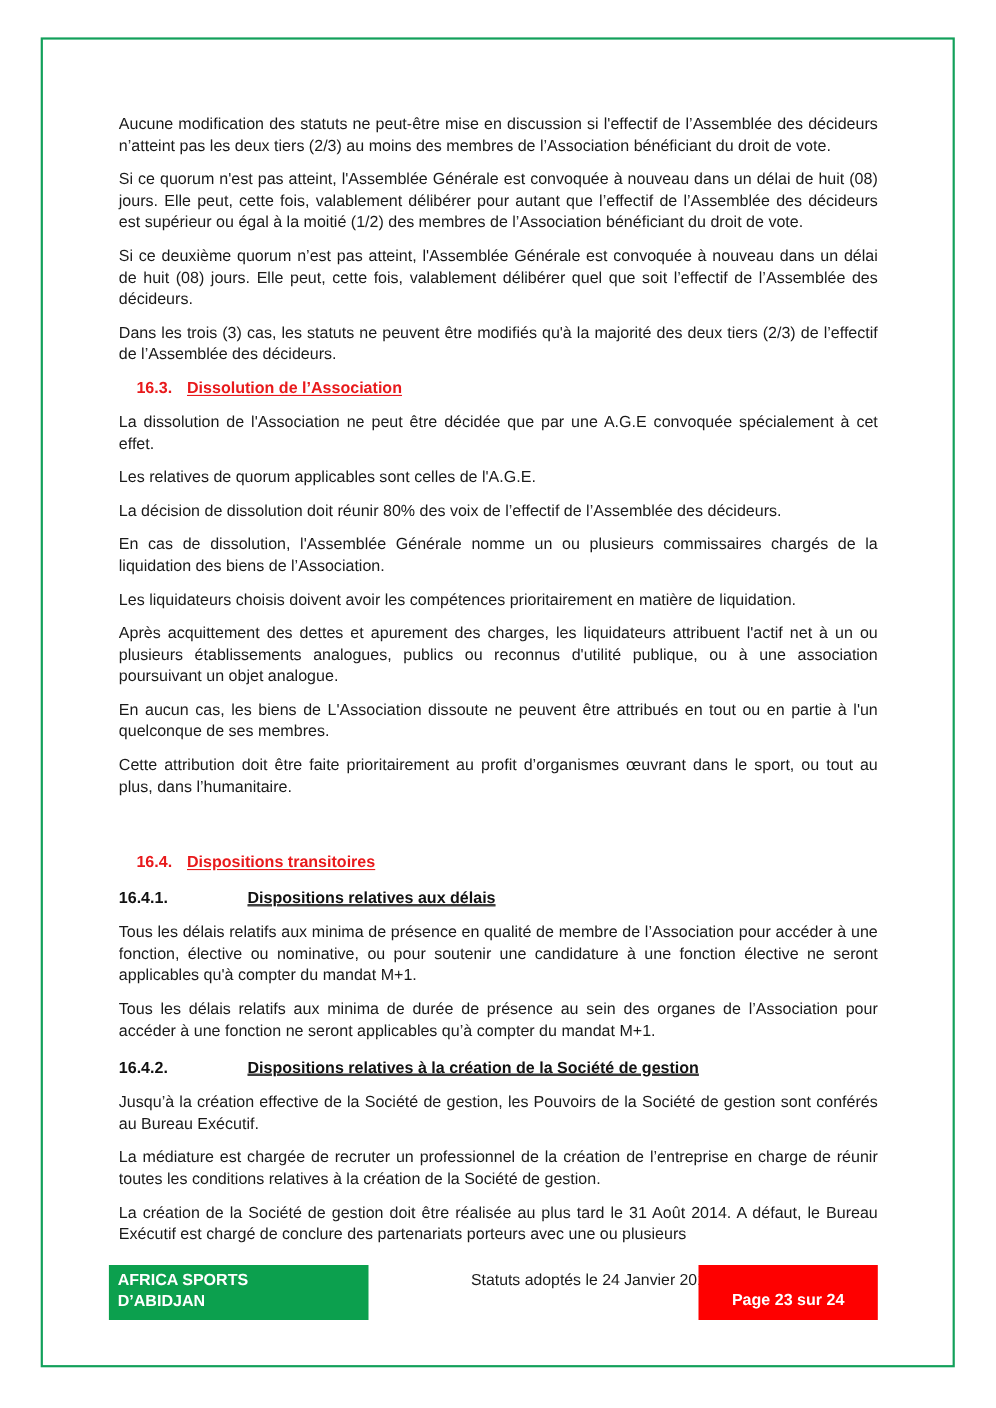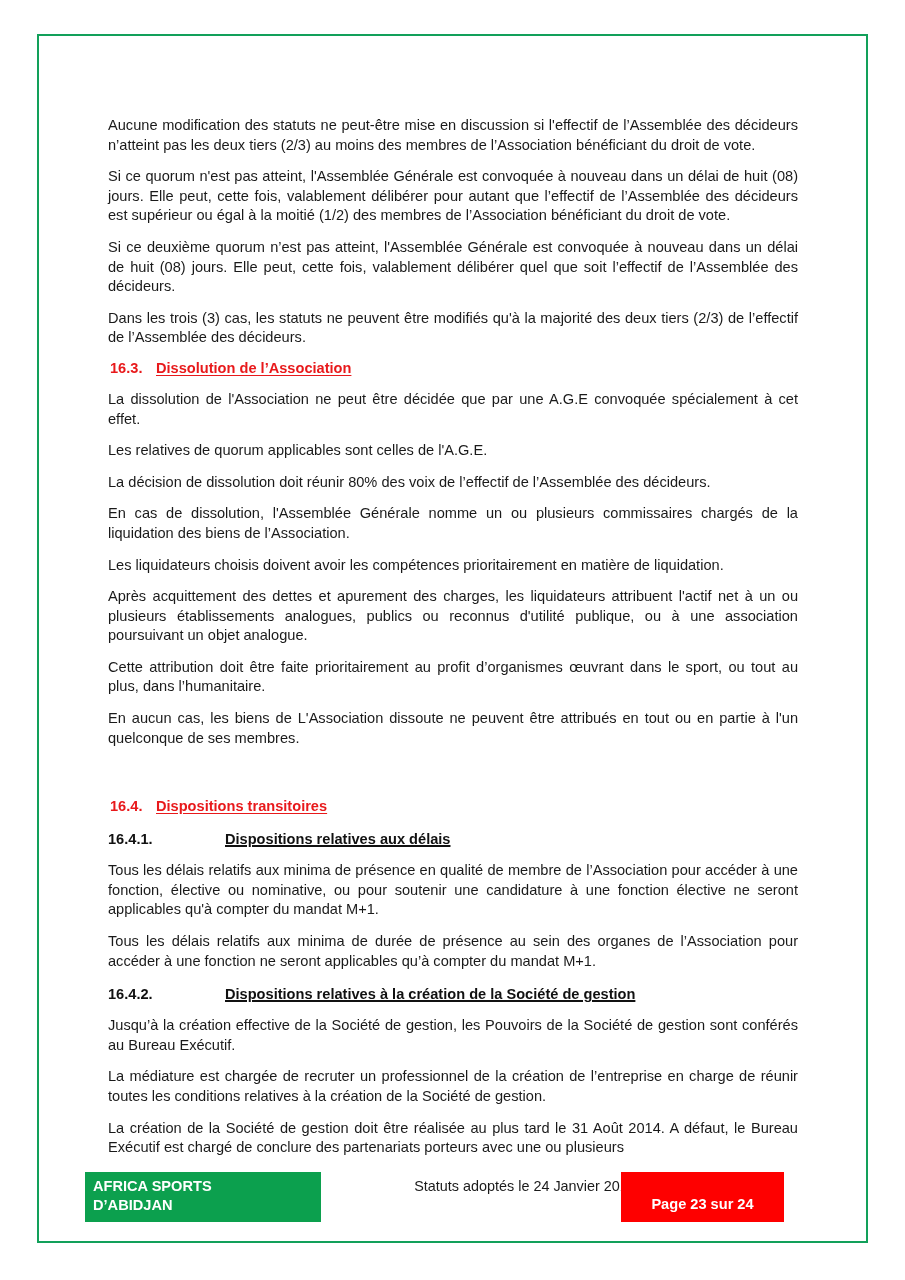--- a/index.html
+++ b/index.html
@@ -30,31 +30,31 @@
     border: 2px solid #12a05a;
     pointer-events: none;
   }
   #content {
     position: absolute;
     left: 108px;
     top: 104px;
     width: 690px;
   }
   p.para {
-    margin: 12px 0 11px 0;
+    margin: 0 0 11px 0;
     font-size: 14.6px;
     line-height: 19.6px;
     color: #1a1a1a;
     text-align: justify;
     text-justify: inter-word;
     hyphens: none;
   }
   
   .h2 {
-    margin: 9px 0 12px 2px;
+    margin: 9px 0 12px 16px;
     font-size: 14.6px;
     line-height: 19px;
     font-weight: bold;
     color: #e8191b;
     display: block;
   }
   .h2 .num {
     display: inline-block;
     width: 46px;
     text-decoration: none;
@@ -81,25 +81,24 @@
   .h3 .title {
     text-decoration: underline;
     text-underline-offset: 2px;
   }
   .block-gap {
     height: 29px;
   }
   
   #footer {
     position: absolute;
-    left: 85px;
+    left: 99px;
     top: 1150px;
     width: 699px;
     height: 50px;
-    margin-top: 22px;
   }
   #footer-org {
     position: absolute;
     left: 0px;
     top: 0px;
     width: 236px;
     height: 50px;
     background: #0ca04e;
     color: #ffffff;
     font-weight: bold;
@@ -160,22 +159,22 @@
     <div class="h2">
       <span class="num">16.3.</span><span class="title">Dissolution de l’Association</span>
     </div>
 
     <p class="para">La dissolution de l'Association ne peut être décidée que par une A.G.E convoquée spécialement à cet effet.</p>
     <p class="para">Les relatives de quorum applicables sont celles de l'A.G.E.</p>
     <p class="para">La décision de dissolution doit réunir 80% des voix de l’effectif de l’Assemblée des décideurs.</p>
     <p class="para">En cas de dissolution, l'Assemblée Générale nomme un ou plusieurs commissaires chargés de la liquidation des biens de l’Association.</p>
     <p class="para">Les liquidateurs choisis doivent avoir les compétences prioritairement en matière de liquidation.</p>
     <p class="para">Après acquittement des dettes et apurement des charges, les liquidateurs attribuent l'actif net à un ou plusieurs établissements analogues, publics ou reconnus d'utilité publique, ou à une association poursuivant un objet analogue.</p>
+    <p class="para">En aucun cas, les biens de L'Association dissoute ne peuvent être attribués en tout ou en partie à l'un quelconque de ses membres.</p>
     <p class="para">Cette attribution doit être faite prioritairement au profit d’organismes œuvrant dans le sport, ou tout au plus, dans l’humanitaire.</p>
-    <p class="para">En aucun cas, les biens de L'Association dissoute ne peuvent être attribués en tout ou en partie à l'un quelconque de ses membres.</p>
 
     <div class="block-gap"></div>
 
     <div class="h2">
       <span class="num">16.4.</span><span class="title">Dispositions transitoires</span>
     </div>
 
     <div class="h3">
       <span class="num">16.4.1.</span><span class="title">Dispositions relatives aux délais</span>
     </div>

